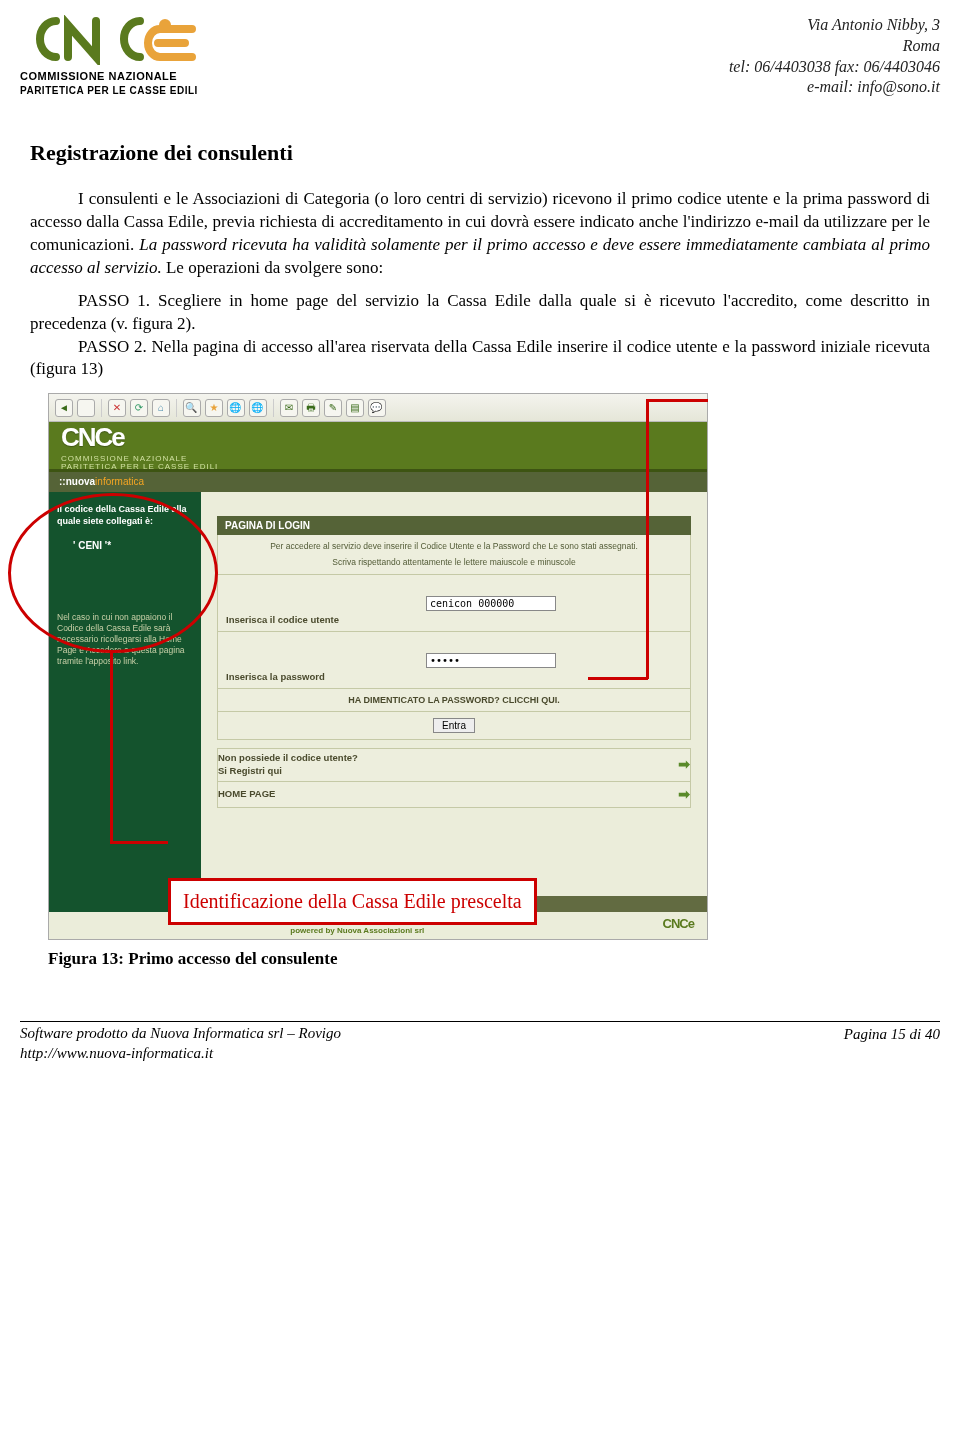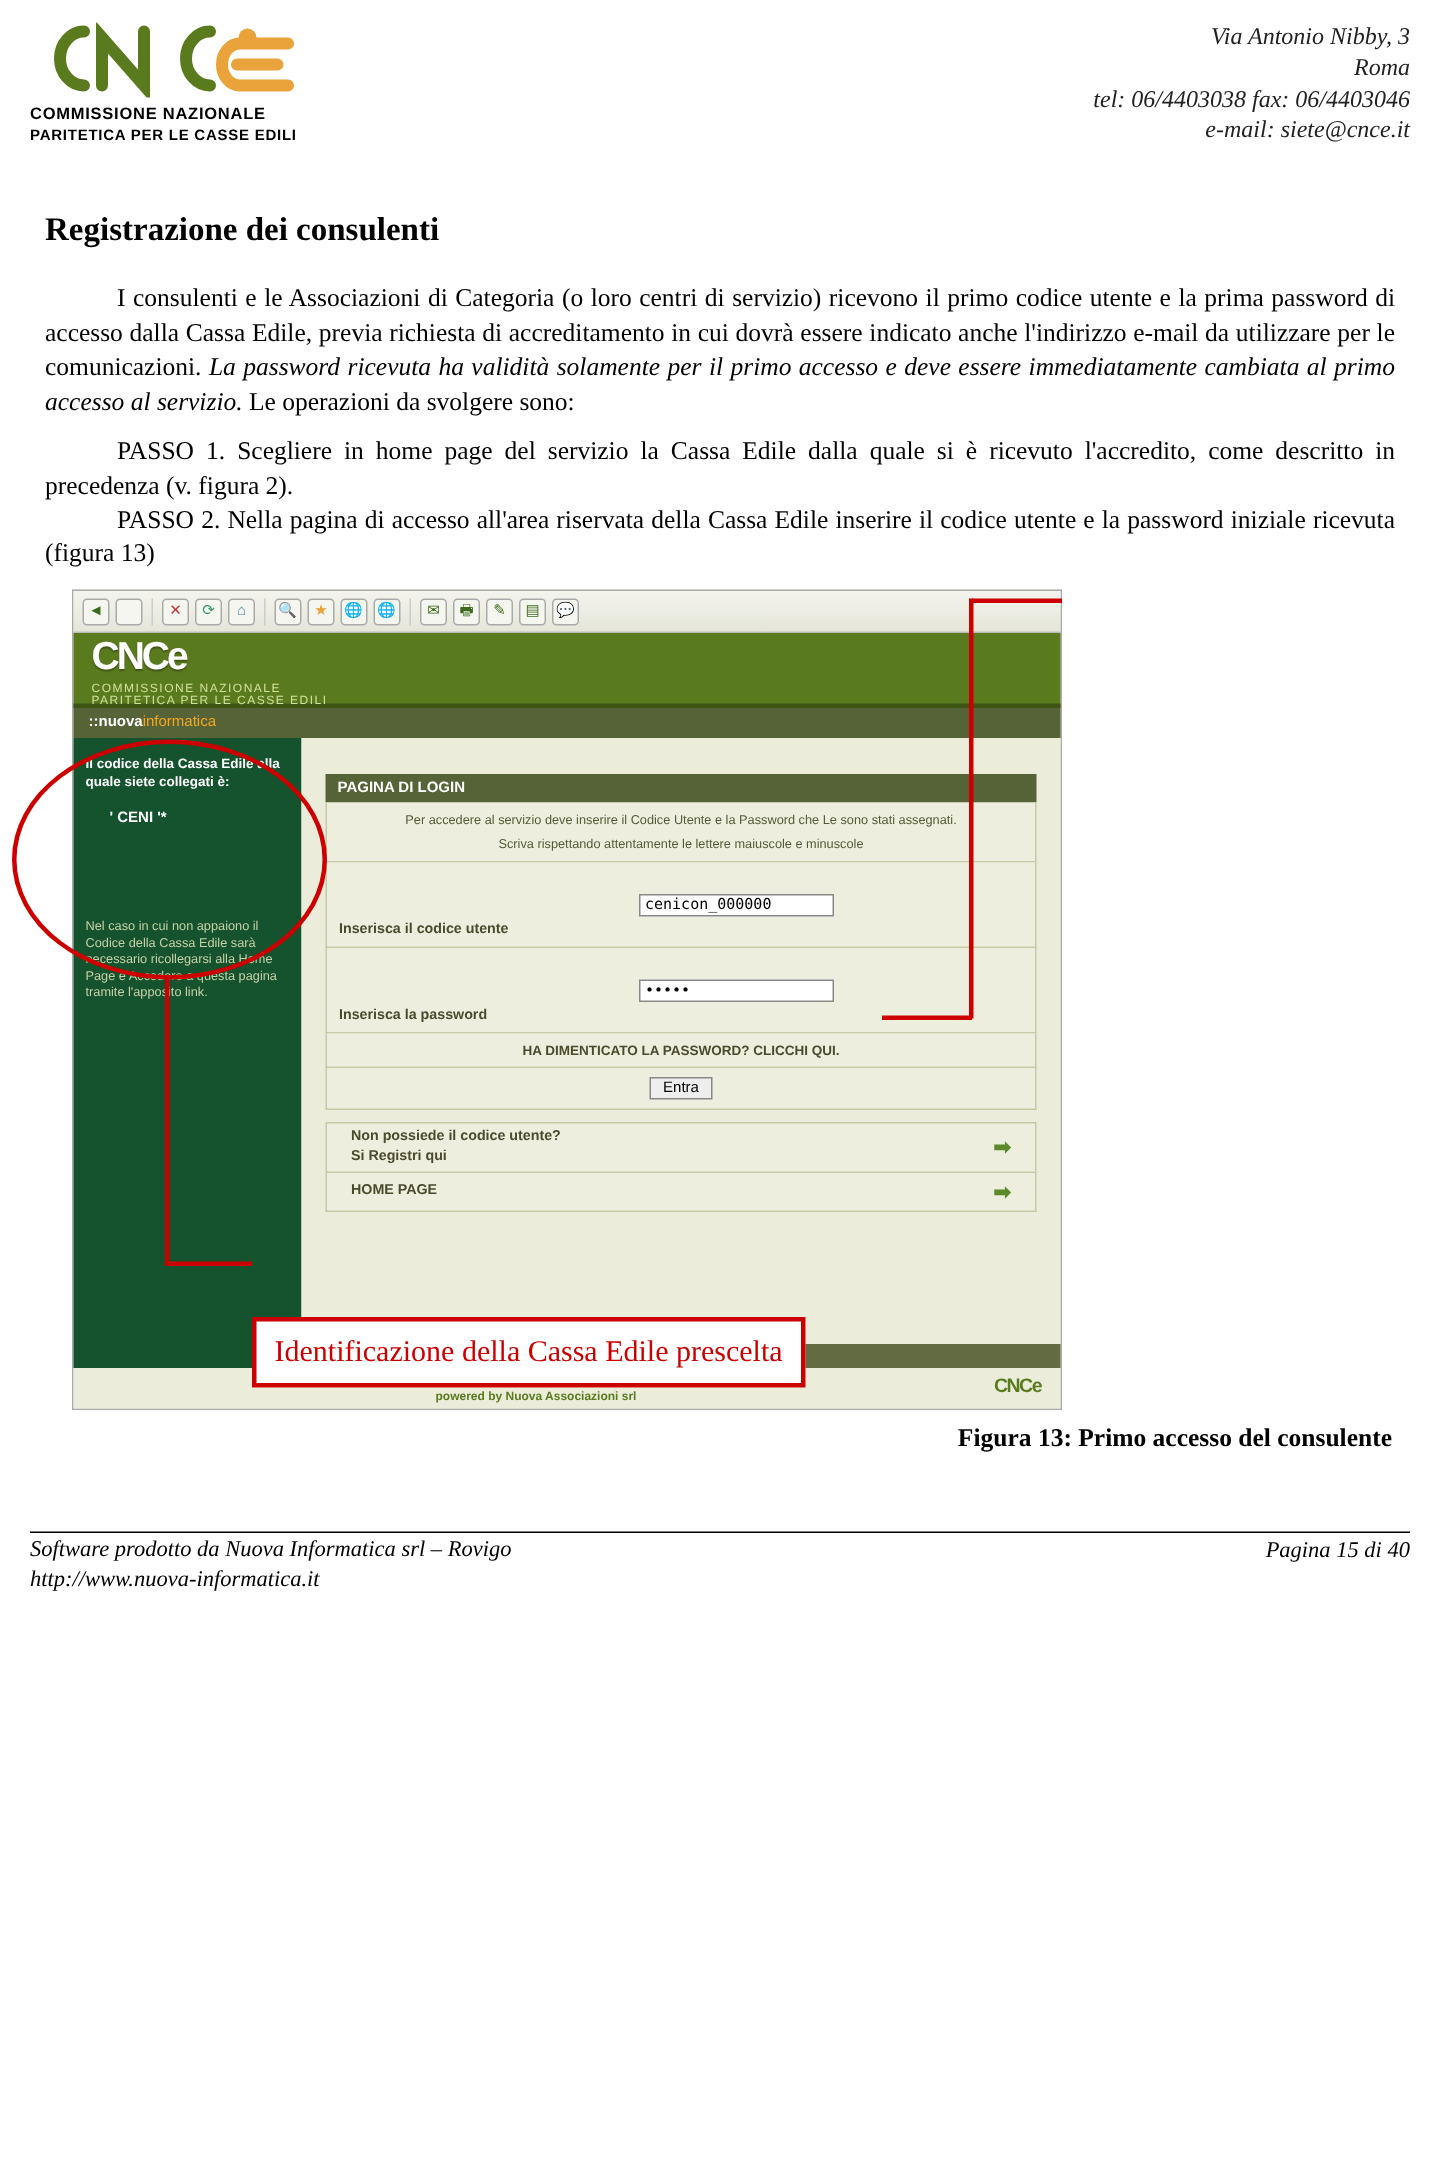--- a/index.html
+++ b/index.html
@@ -113,37 +113,37 @@
   .login-panel { margin: 0 16px; }
   .login-hdr { background:#556337; color:#fff; padding:3px 8px; font-weight:bold; font-size:10px; }
   .login-info { background:#edeedd; padding:6px 8px; font-size:8.5px; color:#525b36; text-align:center; border:1px solid #c5c9a6; border-top:none; }
   .login-row { display:flex; align-items:center; background:#edeedd; border:1px solid #c5c9a6; border-top:none; padding:4px 8px; }
   .login-row label { width:200px; font-weight:bold; color:#4a4a2d; font-size:9.5px;margin-top:35px; }
   .login-row input { border:1px solid #888; padding:1px 3px; font-size:10px; width:130px; font-family: monospace; }
   .forgot { background:#edeedd; border:1px solid #c5c9a6; border-top:none; text-align:center; padding:5px; font-weight:bold; font-size:9px; color:#4a4a2d; }
   .enter-row { background:#edeedd; border:1px solid #c5c9a6; border-top:none; text-align:center; padding:6px; }
   .enter-row button { font-size:10px; padding:1px 8px; border:1px solid #888; background:#eee; }
   .links-block { margin-top:8px; }
-  .link-row { display:flex; justify-content:space-between; align-items:center; background:#edeedd; border:1px solid #c5c9a6; padding:3px 16px; font-weight:bold; font-size:9.5px; color:#4a4a2d; }
+  .link-row { display:flex; justify-content:space-between; align-items:center; background:#edeedd; border:1px solid #c5c9a6; padding:3px 0; font-weight:bold; font-size:9.5px; color:#4a4a2d; }
   .link-row + .link-row { border-top:none; }
   .arrow-ico { color:#5a8a2a; font-size:14px; }
   .credits { background:#626b41; color:#9aa77a; padding:2px 8px; font-size:9px; margin-top: 88px; display:flex; justify-content:space-between; align-items:center; }
   .footer-credit { background:#ebedda; text-align:center; font-size:8px; color:#5a7a1e; padding:3px; }
   .footer-credit .sm-logo { float:right; color:#5a7a1e; font-weight:bold; font-size:13px; margin-right:10px; letter-spacing:-1px; }
 
   .ellipse {
     position:absolute;
     border:3px solid #c00;
     border-radius:50%;
     width:210px; height:160px;
     left:-40px; top:100px;
     z-index:6;
     pointer-events:none;
   }
-  .caption { text-align:right; font-weight:bold; margin-top:8px; font-size:17px; }
+  .caption { text-align:left; font-weight:bold; margin-top:8px; font-size:17px; }
   .page-footer {
     border-top: 0.5px solid #000;
     margin-top: 30px;
     padding-top: 2px;
     display:flex; justify-content:space-between;
     font-style: italic;
     font-size: 15px;
     padding-bottom: 16px;
   }
   .page-footer .left { line-height:1.3; }
@@ -164,21 +164,21 @@
         <path d="M 172 14 L 140 14 A 12 14 0 1 0 140 42 L 172 42 M 138 28 L 165 28"></path>
       </g>
     </svg>
     <div class="logo-sub1">COMMISSIONE NAZIONALE</div>
     <div class="logo-sub2">PARITETICA PER LE CASSE EDILI</div>
   </div>
   <div class="header-address">
     <div>Via Antonio Nibby, 3</div>
     <div>Roma</div>
     <div>tel: 06/4403038    fax: 06/4403046</div>
-    <div>e-mail: siete@cnce.it</div>
+    <div>e-mail: info@sono.it</div>
   </div>
 </div>
 
 <div class="main">
   <h1>Registrazione dei consulenti</h1>
 
   <p class="body-text indent">
     <span>I consulenti e le Associazioni di Categoria (o loro centri di servizio) ricevono il primo codice utente e la prima password di accesso dalla Cassa Edile, previa richiesta di accreditamento in cui dovrà essere indicato anche l'indirizzo e-mail da utilizzare per le comunicazioni. </span><span class="ital">La password ricevuta ha validità solamente per il primo accesso e deve essere immediatamente cambiata al primo accesso al servizio.</span><span> Le operazioni da svolgere sono:</span>
   </p>
 

